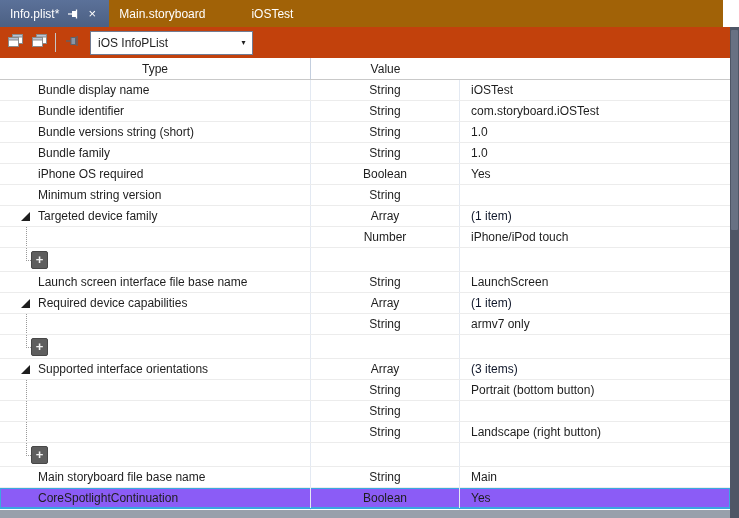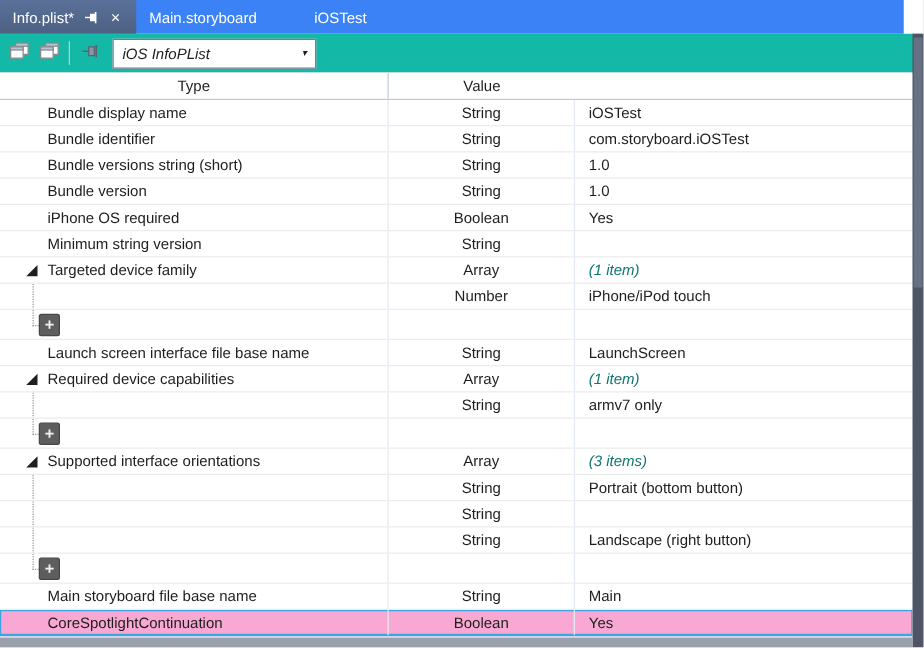--- a/index.html
+++ b/index.html
@@ -1,52 +1,52 @@
 <!DOCTYPE html>
 <html><head>
 <meta charset="utf-8">
 <style>
   html,body{margin:0;padding:0;background:#d0d0d0;}
   .window{width:739px;height:518px;position:relative;font-family:"Liberation Sans",sans-serif;
           font-size:12px;color:#1e1e1e;background:#fff;overflow:hidden;}
 
   
-  .tabbar{position:absolute;top:0;left:0;right:16px;height:27px;background:#3b82f6;display:flex;align-items:stretch;}
+  .tabbar{position:absolute;top:0;left:0;right:16px;height:27px;background:#a16207;display:flex;align-items:stretch;}
   .tab{display:flex;align-items:center;padding:0 10px;color:#fff;cursor:default;white-space:nowrap;}
   .tab.active{background:linear-gradient(#5b7199,#4c6083);}
   .tab-gap{width:26px;}
   .tab-pin{margin-left:8px;display:flex;align-items:center;}
   .tab-close{margin-left:6px;width:14px;text-align:center;font-size:13px;line-height:1;color:#fff;}
 
   
-  .toolbar{position:absolute;top:27px;left:0;right:1px;height:31px;background:#14b8a6;
-           border-bottom:1px solid #d6d6d6;display:flex;align-items:center;padding:0 3px;font-style:italic;}
+  .toolbar{position:absolute;top:27px;left:0;right:1px;height:31px;background:#c2410c;
+           border-bottom:1px solid #d6d6d6;display:flex;align-items:center;padding:0 3px;}
   .tool-btn{width:24px;height:24px;display:flex;align-items:center;justify-content:center;}
   .tool-sep{width:1px;height:19px;background:#c6c6c6;margin:0 4px;}
   .combo{margin-left:6px;width:154px;height:22px;background:#fff;border:1px solid #717c93;
          display:flex;align-items:center;padding-left:7px;}
   .combo-caret{margin-left:auto;width:17px;height:100%;display:flex;align-items:center;justify-content:center;
                font-size:8px;color:#1e1e1e;}
 
   
   .grid{position:absolute;top:58px;left:0;right:9px;bottom:8px;background:#fff;overflow:hidden;}
   .header-row,.row{display:grid;grid-template-columns:311px 149px 1fr;}
   .header-row{height:21px;border-bottom:1px solid #c9c9c9;}
   .header-cell{display:flex;align-items:center;justify-content:center;border-right:1px solid #c3cede;}
   .header-cell:last-child{border-right:none;}
 
   .row{height:20px;border-bottom:1px solid #ececec;position:relative;}
   .row.add{height:23px;}
   .cell{display:flex;align-items:center;white-space:nowrap;overflow:hidden;border-right:1px solid #e3e9f2;}
   .cell.value{border-right:none;padding-left:11px;}
   .cell.prop{position:relative;padding-left:38px;}
   .cell.type{justify-content:center;padding:0 4px;}
-  .row.italic .cell.value{font-style:italic;color:#0f766e;}
-
-  .row.selected{background:#f9a8d4;box-shadow:inset 0 0 0 1px #3ba7e0;border-bottom-color:#3ba7e0;}
+  .row.italic .cell.value{color:#0f172a;}
+
+  .row.selected{background:#8b5cf6;box-shadow:inset 0 0 0 1px #3ba7e0;border-bottom-color:#3ba7e0;}
 
   .expander{display:none;position:absolute;left:21px;top:6px;width:0;height:0;
             border-left:9px solid transparent;border-bottom:9px solid #1e1e1e;}
   .row.expandable .expander{display:block;}
 
   .row.child .cell.prop::before{content:"";position:absolute;left:26px;top:0;bottom:-1px;border-left:1px dotted #999;}
 
   .row.add .guide{position:absolute;left:26px;top:0;width:8px;height:12px;
                   border-left:1px dotted #999;border-bottom:1px dotted #999;}
   .add-btn{position:absolute;left:31px;top:3px;width:15px;height:15px;background:#5e5e5e;
@@ -150,21 +150,21 @@
     <div class="cell prop">
 
       <span class="prop-text">Bundle versions string (short)</span>
     </div>
     <div class="cell type">String</div>
     <div class="cell value">1.0</div>
   </div>
         <div class="row">
     <div class="cell prop">
 
-      <span class="prop-text">Bundle version</span>
+      <span class="prop-text">Bundle family</span>
     </div>
     <div class="cell type">String</div>
     <div class="cell value">1.0</div>
   </div>
         <div class="row">
     <div class="cell prop">
 
       <span class="prop-text">iPhone OS required</span>
     </div>
     <div class="cell type">Boolean</div>

